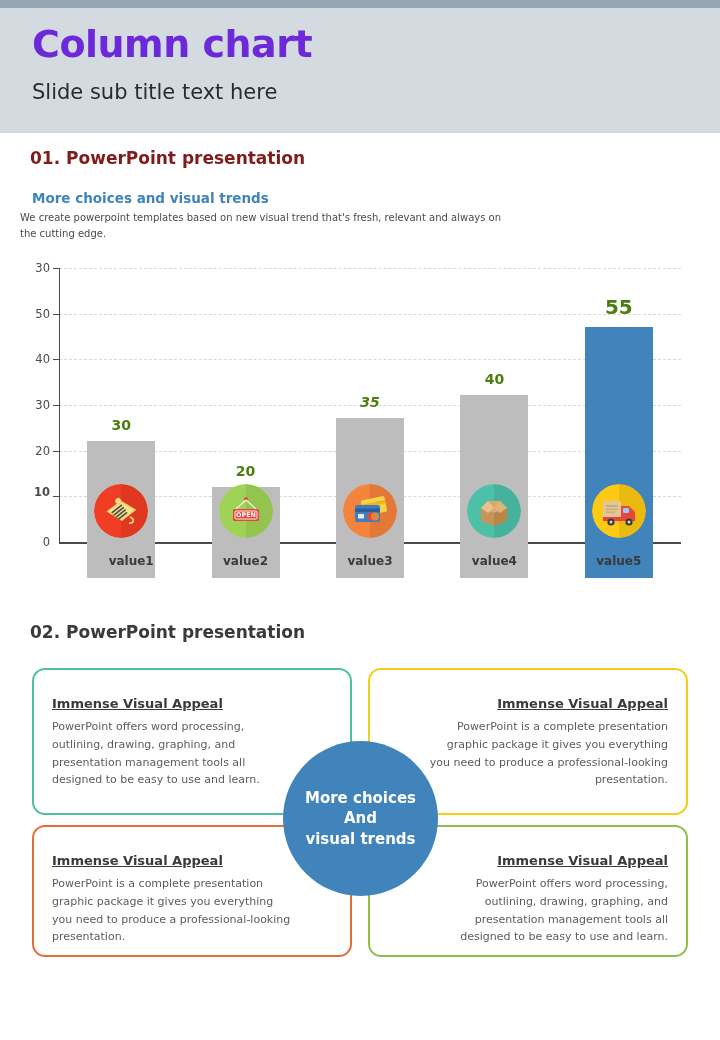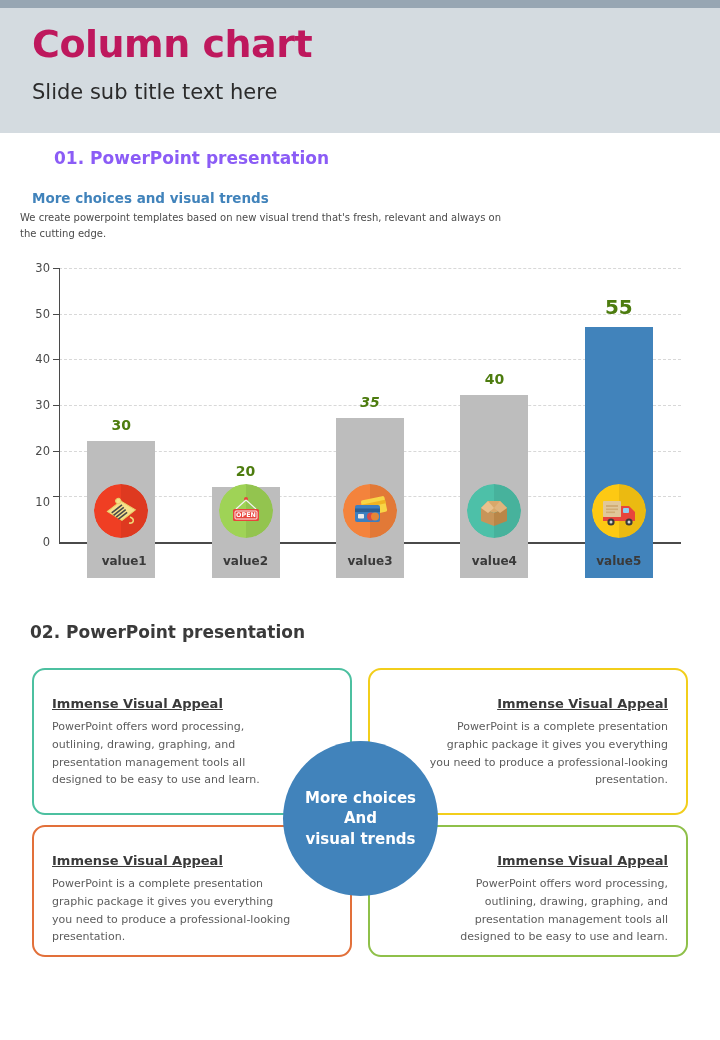--- a/index.html
+++ b/index.html
@@ -15,32 +15,32 @@
   .top-strip {
     position: absolute; left: 0; top: 0; width: 720px; height: 8px;
     background: #97a6b3;
   }
   .header {
     position: absolute; left: 0; top: 8px; width: 720px; height: 125px;
     background: #d4dbe0;
   }
   .header-title {
     position: absolute; left: 32px; top: 16px;
-    font-size: 38px; font-weight: bold; color: #be185d;
+    font-size: 38px; font-weight: bold; color: #6d28d9;
     letter-spacing: -0.5px; line-height: 1.1;
   }
   .header-sub {
     position: absolute; left: 32px; top: 72px;
     font-size: 21px; color: #2b2b2b; font-weight: 400;
   }
 
   
   .sec1-title {
     position: absolute; left: 30px; top: 148px;
-    font-size: 17px; font-weight: bold; color: #8b5cf6; margin-left: 24px;
+    font-size: 17px; font-weight: bold; color: #7f1d1d;
   }
   .sub-head {
     position: absolute; left: 32px; top: 190px;
     font-size: 13.5px; font-weight: bold; color: #4183bb;
   }
   .sub-body {
     position: absolute; left: 20px; top: 210px; width: 500px;
     font-size: 10px; color: #4a4a4a; line-height: 1.55;
   }
 
@@ -125,21 +125,21 @@
     <div class="header-sub">Slide sub title text here</div>
   </div>
 
   <div class="sec1-title">01. PowerPoint presentation</div>
   <div class="sub-head" style="color: rgb(65, 131, 187);">More choices and visual trends</div>
   <div class="sub-body">We create powerpoint templates based on new visual trend that's fresh, relevant and always on the cutting edge.</div>
 
   <div class="chart">
     <div class="ylabels" id="ylabels">
         <div class="ytick-label" style="top: 274px;">0</div>
-        <div class="ytick-label" style="top: 234px;">10</div>
+        <div class="ytick-label" style="top: 224px; font-weight: bold;">10</div>
         <div class="ytick-label" style="top: 182.667px;">20</div>
         <div class="ytick-label" style="top: 137px;">30</div>
         <div class="ytick-label" style="top: 91.3333px;">40</div>
         <div class="ytick-label" style="top: 45.6667px;">50</div>
         <div class="ytick-label" style="top: 0px;">30</div>
       </div>
     <div id="grid-layer">
         <div class="gridline" style="top: 238.333px;"></div>
         <div class="tick" style="top: 238.333px;"></div>
         <div class="gridline" style="top: 192.667px;"></div>
@@ -227,21 +227,21 @@
             <path d="M29 22h8l6 6v8H29z" fill="#e8453c"></path>
             <rect x="11" y="33" width="32" height="4" fill="#e8453c"></rect>
             <rect x="31" y="24" width="6" height="5" rx="1" fill="#8fd0f0"></rect>
             <circle cx="19" cy="38" r="3.6" fill="#3a3a3a"></circle>
             <circle cx="19" cy="38" r="1.5" fill="#d6d6d6"></circle>
             <circle cx="37" cy="38" r="3.6" fill="#3a3a3a"></circle>
             <circle cx="37" cy="38" r="1.5" fill="#d6d6d6"></circle>
           </svg></div>
       </div>
     <div id="cats-layer">
-        <div class="cat-label" style="left: 62px; width: 124.4px;">value1</div>
+        <div class="cat-label" style="left: 69px; width: 124.4px;">value1</div>
         <div class="cat-label" style="left: 183.4px; width: 124.4px;">value2</div>
         <div class="cat-label" style="left: 307.8px; width: 124.4px; text-align: center;">value3</div>
         <div class="cat-label" style="left: 432.2px; width: 124.4px;">value4</div>
         <div class="cat-label" style="left: 556.6px; width: 124.4px;">value5</div>
       </div>
   </div>
 
   <div class="sec2-title">02. PowerPoint presentation</div>
 
   <div class="card" id="card0" style="left: 32px; top: 668px; width: 320px; height: 147px; border-color: rgb(76, 192, 160);">

